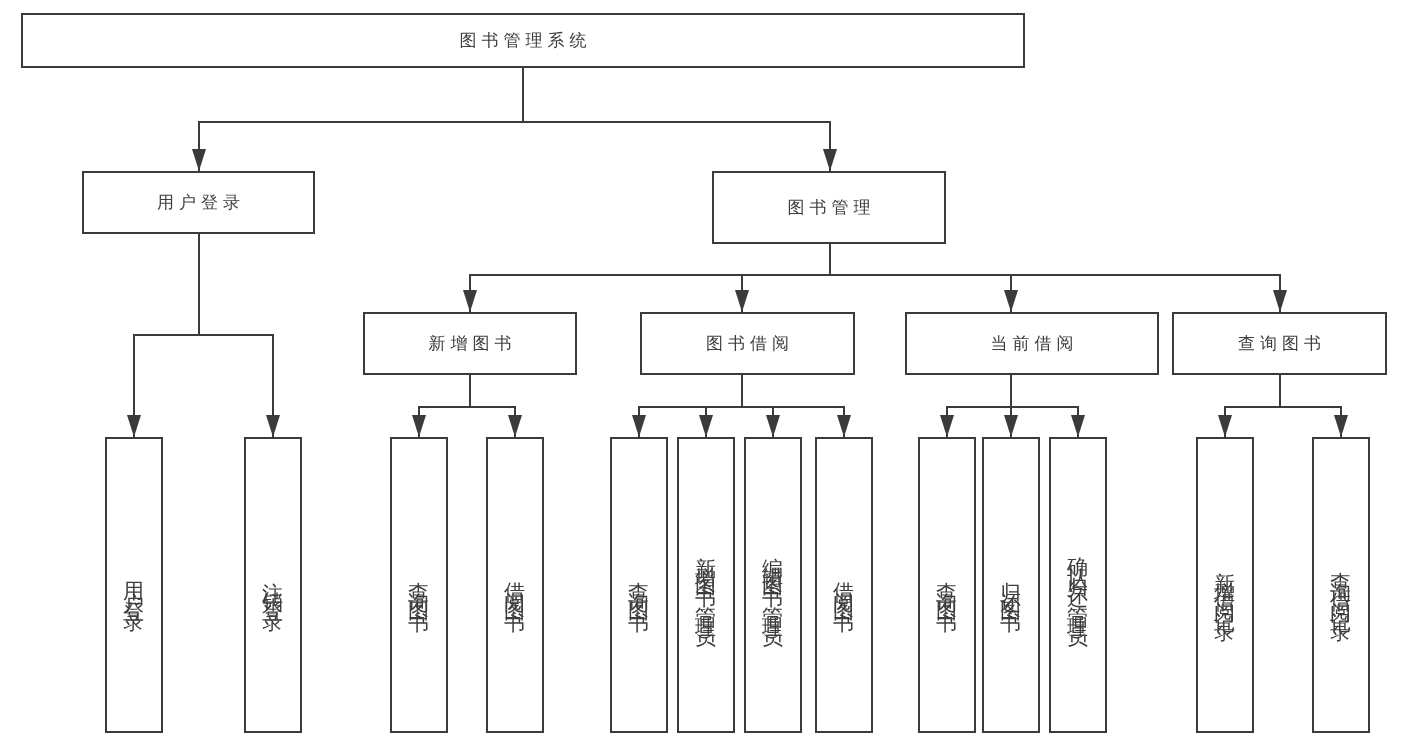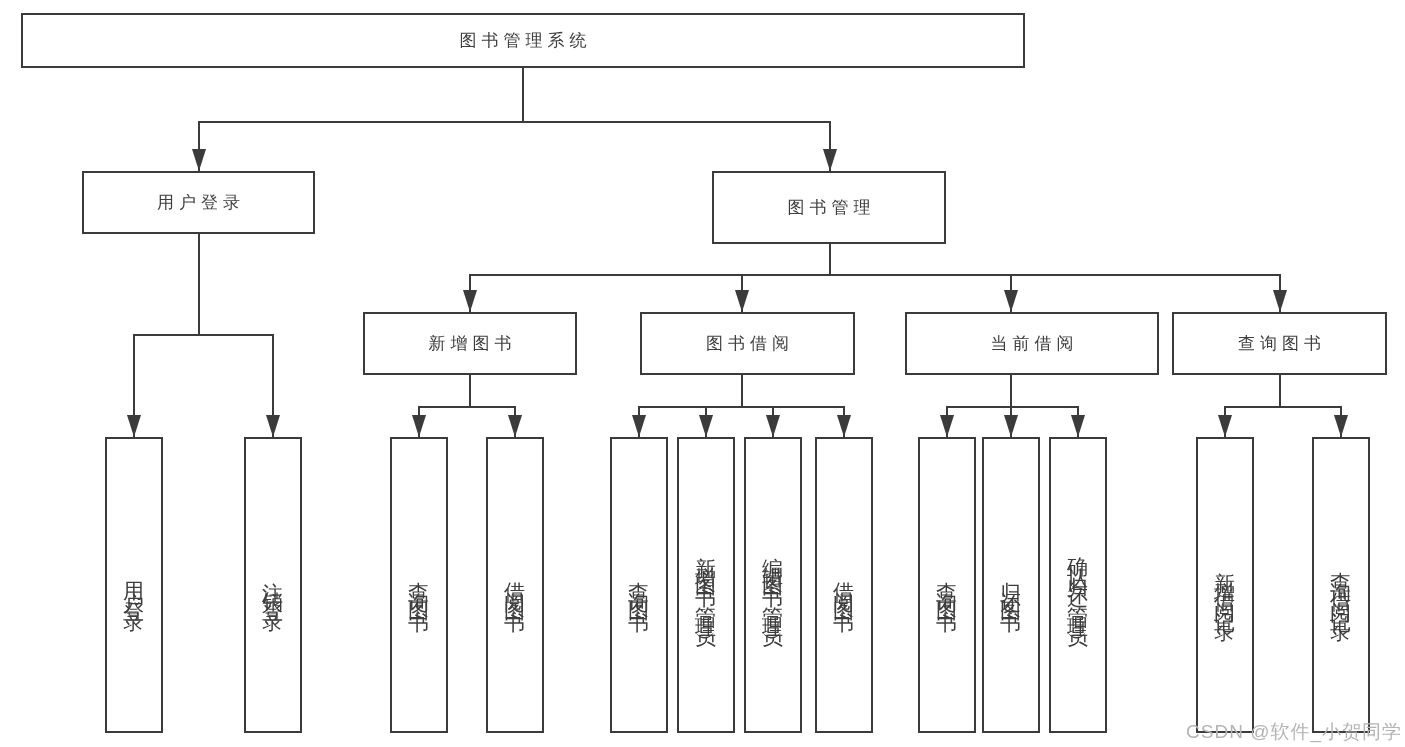--- a/index.html
+++ b/index.html
@@ -145,15 +145,14 @@
   <div class="box leaf" style="left:744px; top:437px; width:58px; height:296px;">编辑图书（管理员）</div>
   <div class="box leaf" style="left:815px; top:437px; width:58px; height:296px;">借阅图书</div>
 
   <div class="box leaf" style="left:918px; top:437px; width:58px; height:296px;">查询图书</div>
   <div class="box leaf" style="left:982px; top:437px; width:58px; height:296px;">归还图书</div>
   <div class="box leaf" style="left:1049px; top:437px; width:58px; height:296px;">确认归还（管理员）</div>
 
   <div class="box leaf" style="left:1196px; top:437px; width:58px; height:296px;">新增借阅记录</div>
   <div class="box leaf" style="left:1312px; top:437px; width:58px; height:296px;">查询借阅记录</div>
 
-  <div class="watermark">CSDN @软件_小贺同学</div>
 
 </div>
 
 </body></html>

